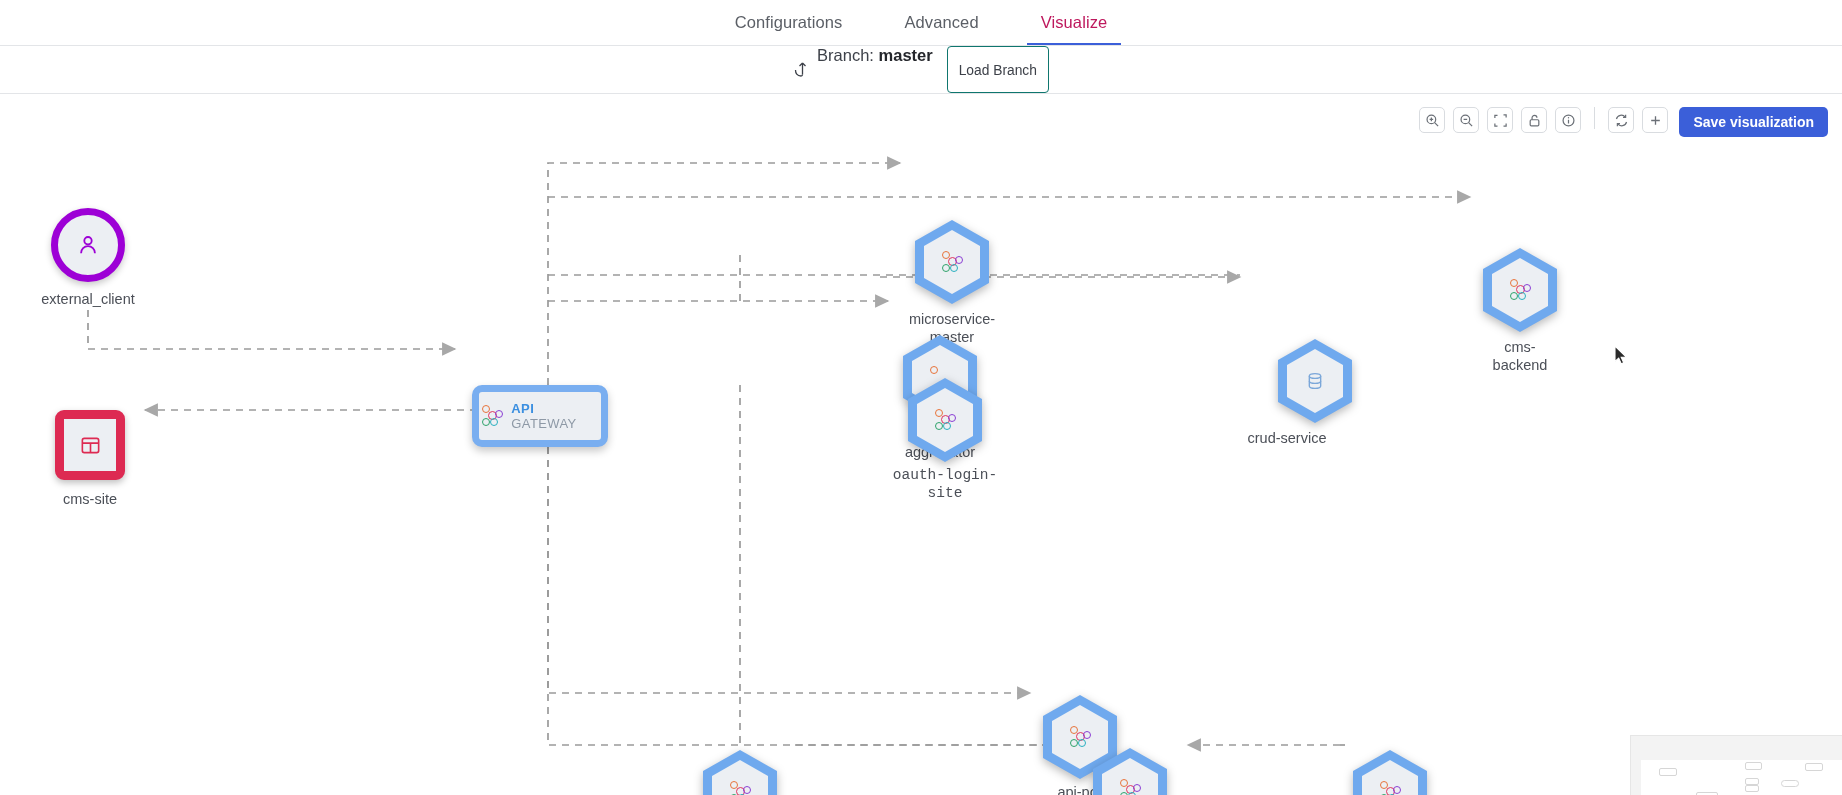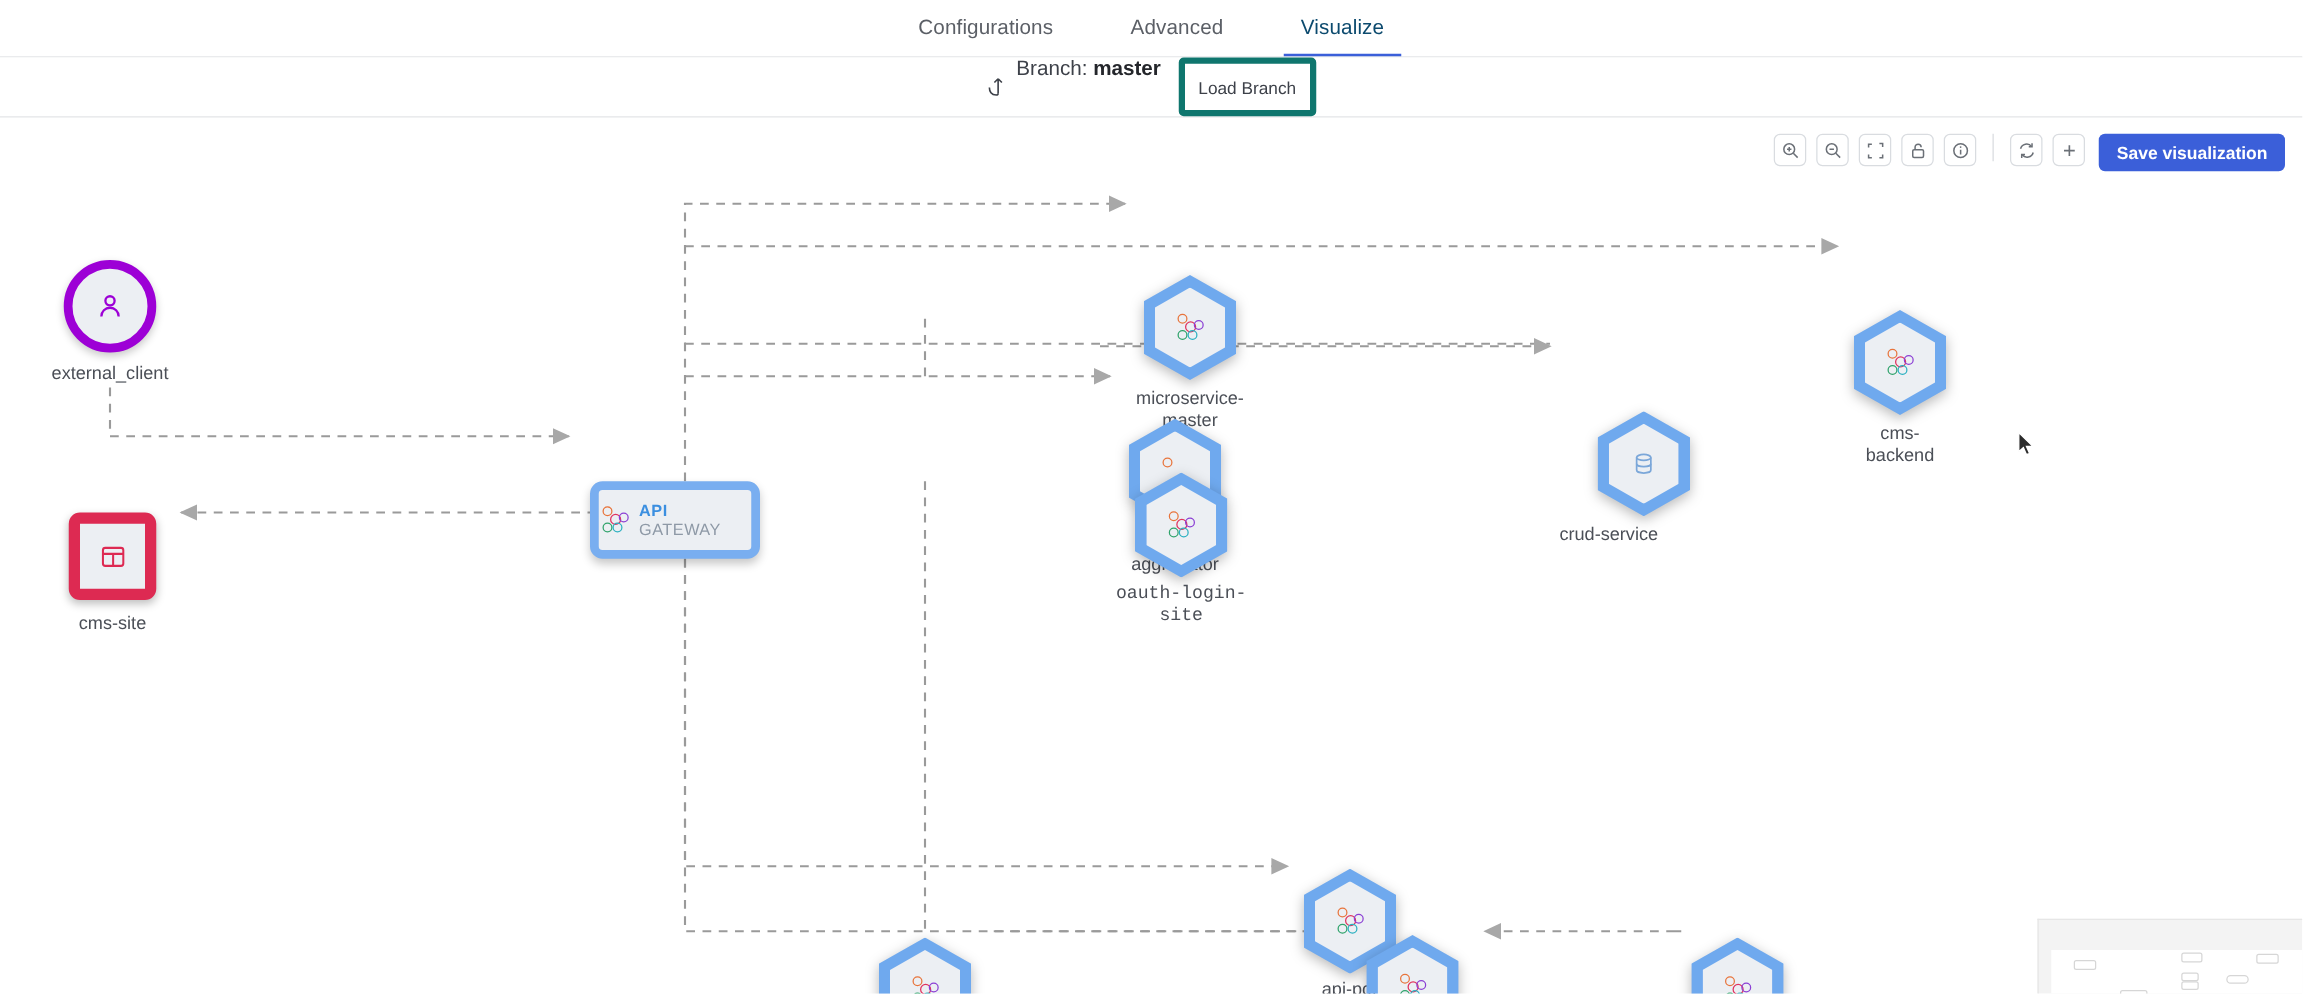--- a/index.html
+++ b/index.html
@@ -17,35 +17,35 @@
     position: absolute; top: 0; left: 0; width: 1842px; height: 46px;
     border-bottom: 1px solid #e3e5e8;
     display: flex; justify-content: center; align-items: flex-end;
     background: #fff;
   }
   .tab {
     font-size: 16.5px; color: #5b5f66; padding: 0 14px 13px 14px;
     margin: 0 17px; cursor: pointer; letter-spacing: .1px;
     border-bottom: 2.5px solid transparent; line-height: 1;
   }
-  .tab.active { color: #0c4a6e; border-bottom-color: #3b5fd9; }
+  .tab.active { color: #be185d; border-bottom-color: #3b5fd9; }
 
   
   .branchbar {
     position: absolute; top: 46px; left: 0; width: 1842px; height: 48px;
     border-bottom: 1px solid #e3e5e8;
     display: flex; justify-content: center; 
     background: #fff;
   }
   .branch-icon { margin-right: 9px; display:flex; align-items:center; color:#3d4149; }
   .branch-text { font-size: 16.5px; color: #3d4149; }
   .branch-text b { font-weight: 700; color:#24262b; }
   .load-branch {
     margin-left: 14px; font-size: 13.8px; color: #3d4149;
-    border: 5px solid #0f766e; border-radius: 4px;
+    border: 1px solid #0f766e; border-radius: 4px;
     padding: 5px 11px 2px 11px; background: #fff; cursor: pointer; line-height:1;
   }
 
   
   .canvas { position: absolute; top: 95px; left: 0; width: 1842px; height: 700px; background:#fff; overflow:hidden; }
   .edges { position:absolute; inset:0; width:1842px; height:700px; }
 
   
   .toolbar { position: absolute; top: 12px; right: 14px; display: flex; align-items: flex-start; gap: 8px; z-index: 20; }
   .tb-btn {
@@ -300,21 +300,21 @@
             <i style="left:16px;top:5px;width:8px;height:8px;border-color:#8b3fd4;"></i>
             <i style="left:3px;top:13px;width:8px;height:8px;border-color:#2fa36b;"></i>
             <i style="left:11px;top:13px;width:8px;height:8px;border-color:#2ab0c0;"></i>
           </span>
         </div>
       </div>
       <div class="node-label" style="top:88px; left:37px;font-family:Liberation Mono, monospace;">oauth-login-
 site</div>
     </div>
 
-    <div class="node" style="left:1250px; top:234px;padding-left:28px;">
+    <div class="node" style="left:1250px; top:244px;padding-left:28px;">
       <div class="hex-wrap">
         <div class="hex-outer"></div>
         <div class="hex-inner">
           <svg width="22" height="22" viewBox="0 0 24 24" fill="none" stroke="#7ba7d9" stroke-width="1.5">
             <ellipse cx="12" cy="6.5" rx="6.2" ry="2.6"></ellipse>
             <path d="M5.8 6.5v11c0 1.45 2.78 2.6 6.2 2.6s6.2-1.15 6.2-2.6v-11"></path>
             <path d="M5.8 12c0 1.45 2.78 2.6 6.2 2.6s6.2-1.15 6.2-2.6"></path>
           </svg>
         </div>
       </div>

